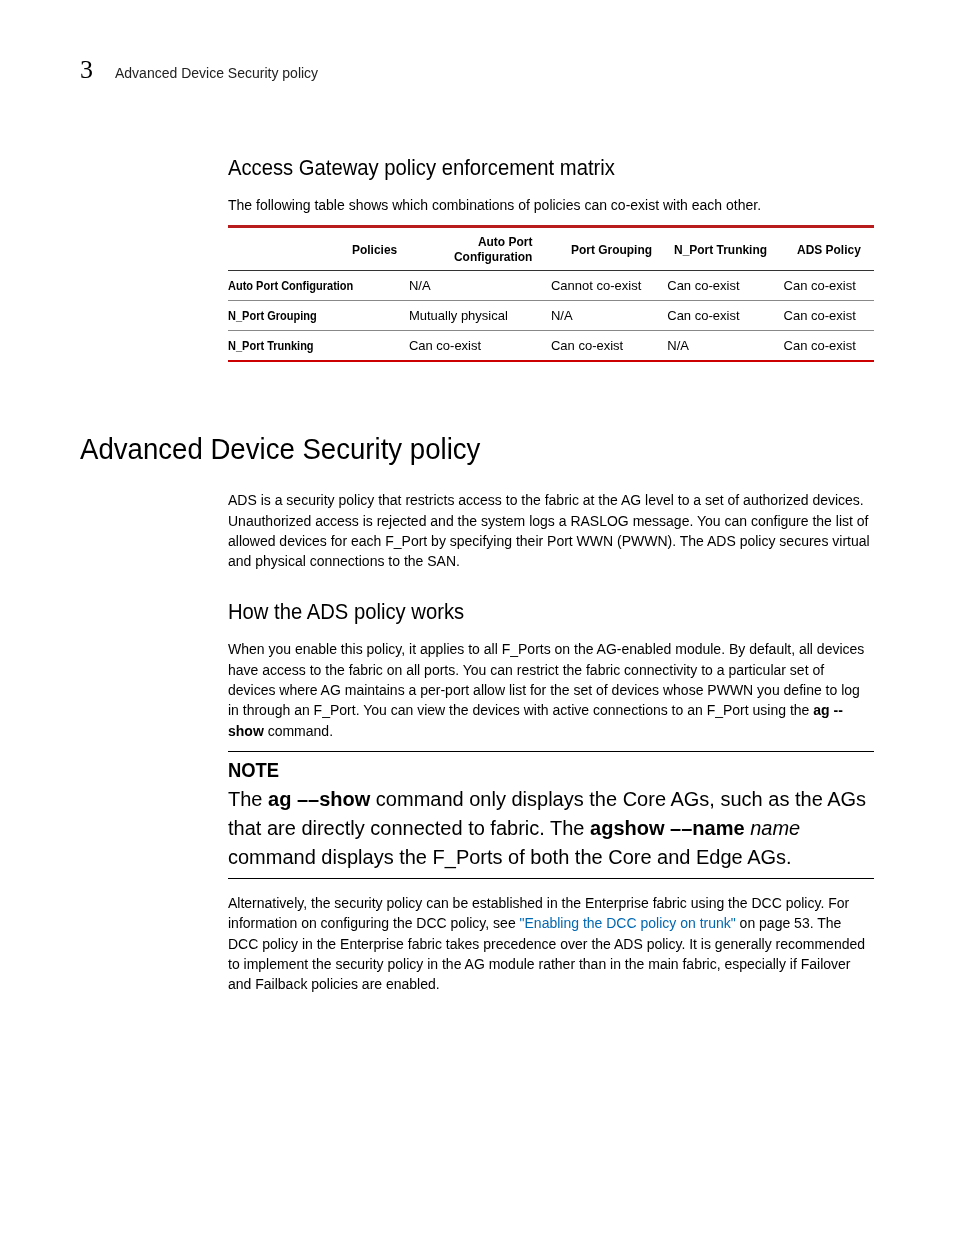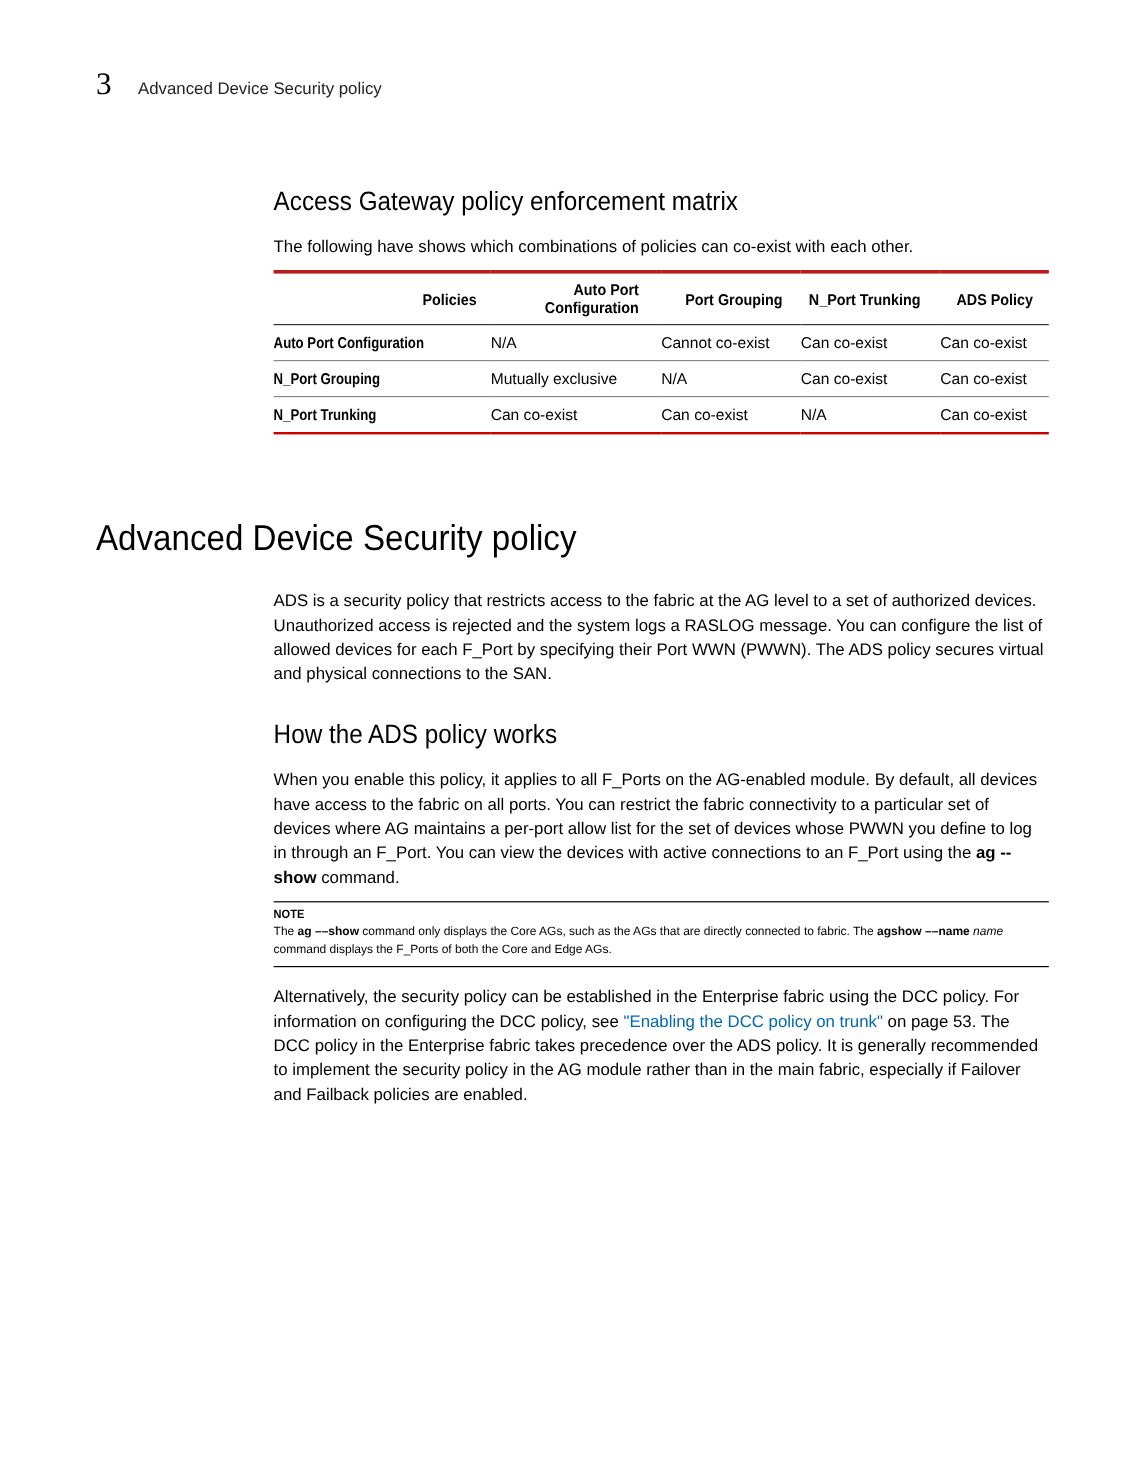--- a/index.html
+++ b/index.html
@@ -109,21 +109,21 @@
     font-size: 30px;
     margin: 70px 0 24px 0;
     transform: scaleX(0.92);
     transform-origin: left;
   }
   .note-block {
     border-top: 1px solid #000;
     border-bottom: 1px solid #000;
     padding: 4px 0 6px 0;
     margin: 6px 0 14px 0;
-    font-size: 10px;
+    font-size: 20px;
     line-height: 1.45;
   }
   .note-block .note-label {
     font-weight: 700;
     display: inline-block;
     transform: scaleX(0.92);
     transform-origin: left;
   }
   .bold { font-weight: 700; }
   a.xref {
@@ -139,21 +139,21 @@
 <div class="page">
 
   <div class="runhead">
     <span class="runhead-num">3</span>
     <span class="runhead-text">Advanced Device Security policy</span>
   </div>
 
   <div class="content-col">
 
     <h2 class="subhead">Access Gateway policy enforcement matrix</h2>
-    <p class="body">The following have shows which combinations of policies can co-exist with each other.</p>
+    <p class="body">The following table shows which combinations of policies can co-exist with each other.</p>
 
 
     <table class="matrix">
       <thead>
         <tr>
           <th style="width:28%"><span>Policies</span></th>
           <th style="width:22%"><span>Auto Port Configuration</span></th>
           <th style="width:18%"><span>Port Grouping</span></th>
           <th style="width:18%"><span>N_Port Trunking</span></th>
           <th style="width:14%"><span>ADS Policy</span></th>
@@ -162,21 +162,21 @@
       <tbody>
         <tr>
           <td class="rowhead"><span><span>Auto Port Configuration</span></span></td>
           <td>N/A</td>
           <td>Cannot co-exist</td>
           <td>Can co-exist</td>
           <td>Can co-exist</td>
         </tr>
         <tr>
           <td class="rowhead"><span><span>N_Port Grouping</span></span></td>
-          <td>Mutually exclusive</td>
+          <td>Mutually physical</td>
           <td>N/A</td>
           <td>Can co-exist</td>
           <td>Can co-exist</td>
         </tr>
         <tr>
           <td class="rowhead"><span><span>N_Port Trunking</span></span></td>
           <td>Can co-exist</td>
           <td>Can co-exist</td>
           <td>N/A</td>
           <td>Can co-exist</td>

